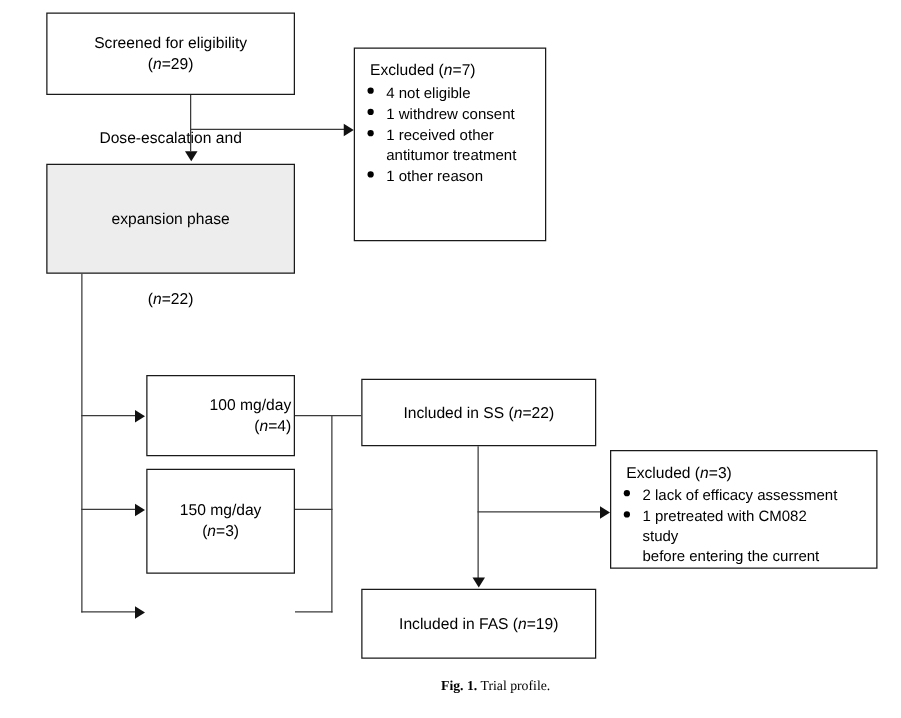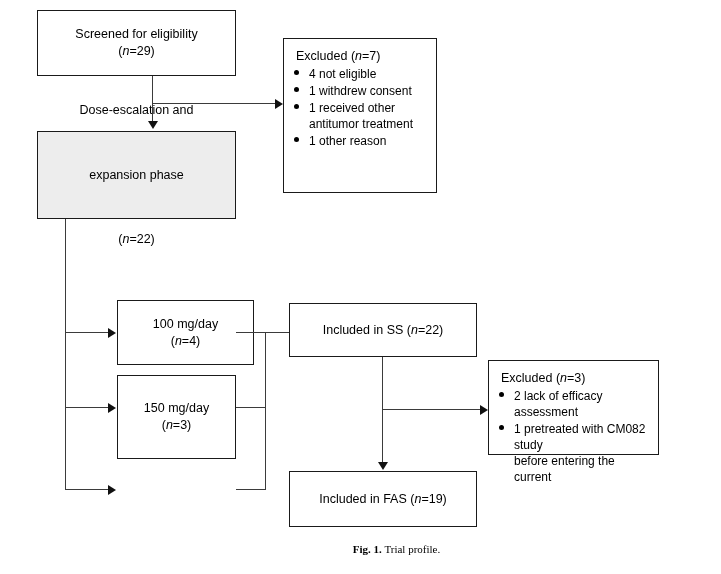--- a/index.html
+++ b/index.html
@@ -126,36 +126,36 @@
   <div class="node left-align" style="left:283px; top:38px; width:154px; height:155px;">
     <div class="excl-title"><span>Excluded (</span><i>n</i><span>=7)</span></div>
     <ul class="excl-list">
       <li><span class="bullet"></span><span>4 not eligible</span></li>
       <li><span class="bullet"></span><span>1 withdrew consent</span></li>
       <li><span class="bullet"></span><span>1 received other</span><span class="cont">antitumor treatment</span></li>
       <li><span class="bullet"></span><span>1 other reason</span></li>
     </ul>
   </div>
 
-  <div class="node" style="left:117px; top:300px; width:137px; height:65px;">
+  <div class="node" style="left:117px; top:300px; width:119px; height:65px;align-items:flex-end;">
     <div class="line">100 mg/day</div>
     <div class="line"><span>(</span><i>n</i><span>=4)</span></div>
   </div>
 
   <div class="node" style="left:117px; top:375px; width:119px; height:84px;">
     <div class="line">150 mg/day</div>
     <div class="line"><span>(</span><i>n</i><span>=3)</span></div>
   </div>
 
 
   <div class="node" style="left:289px; top:303px; width:188px; height:54px;">
     <div class="line"><span>Included in SS (</span><i>n</i><span>=22)</span></div>
   </div>
 
-  <div class="node left-align" style="left:488px; top:360px; width:171px; height:95px;">
+  <div class="node left-align" style="left:488px; top:360px; width:214px; height:95px;">
     <div class="excl-title"><span>Excluded (</span><i>n</i><span>=3)</span></div>
     <ul class="excl-list">
       <li><span class="bullet"></span><span>2 lack of efficacy assessment</span></li>
       <li><span class="bullet"></span><span>1 pretreated with CM082</span><span class="cont">study</span><span class="cont">before entering the current</span></li>
     </ul>
   </div>
 
   <div class="node" style="left:289px; top:471px; width:188px; height:56px;">
     <div class="line"><span>Included in FAS (</span><i>n</i><span>=19)</span></div>
   </div>

